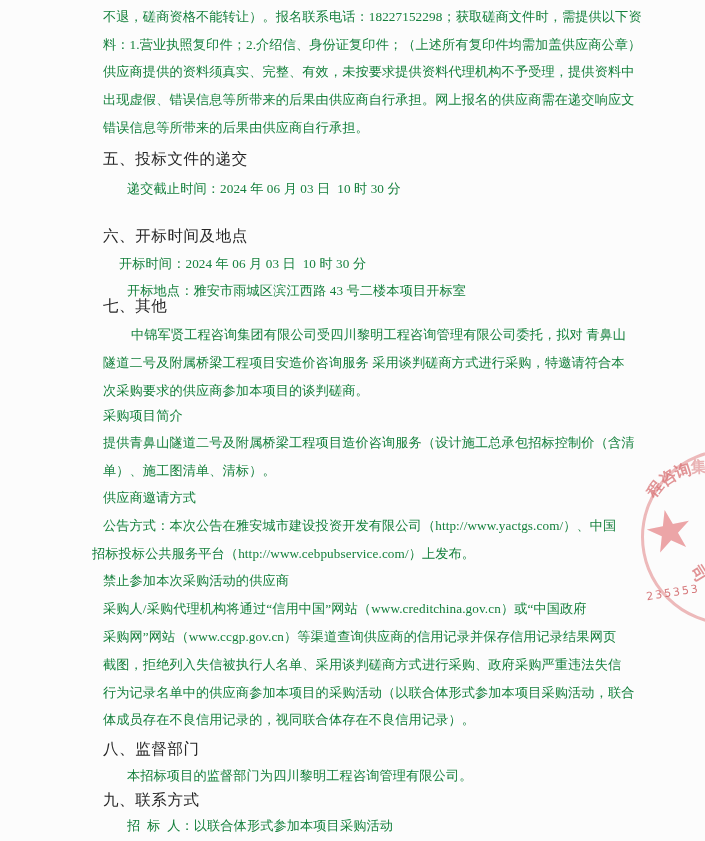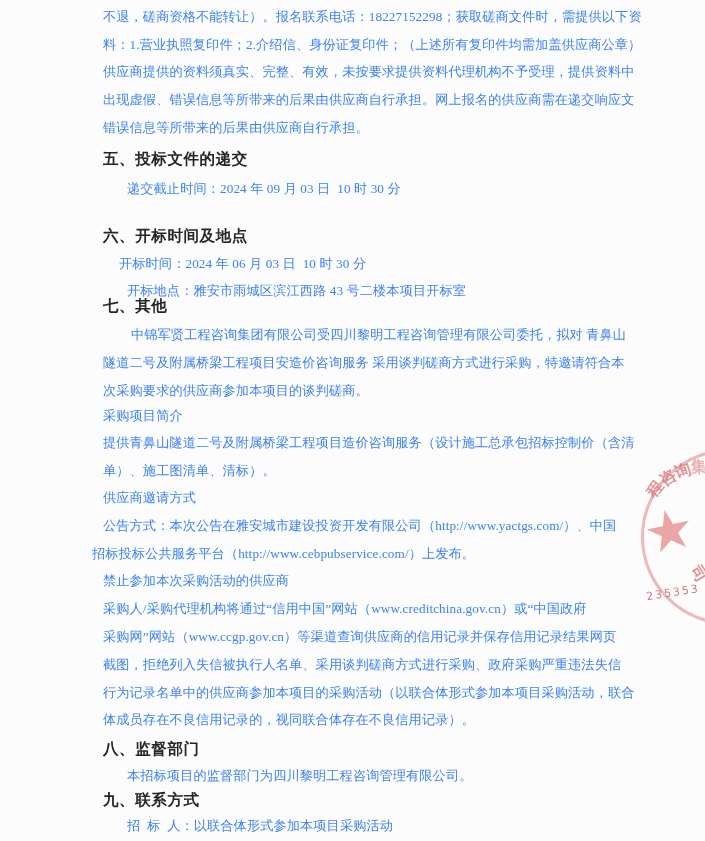--- a/index.html
+++ b/index.html
@@ -8,30 +8,30 @@
     width:705px; height:841px;
     background:#fcfcfc;
     overflow:hidden;
     font-family:"Liberation Serif", serif;
   }
   .line {
     position:absolute;
     white-space:pre;
     font-size:13.2px;
     line-height:16px;
-    color:#3b82f6;
+    color:#15803d;
     letter-spacing:0.1px;
     text-align:right;
   }
   .heading {
     position:absolute;
     white-space:pre;
     font-size:15.5px;
     line-height:18px;
-    font-weight:bold;
+    font-weight:normal;
     color:#262626;
     font-family:"Liberation Sans", sans-serif;
     letter-spacing:0.6px;
   }
   
   .stamp { position:absolute; left:0; top:0; width:705px; height:841px; pointer-events:none; }
   .stamp-circle {
     position:absolute; left:641px; top:449px;
     width:170px; height:170px;
     border:3px solid rgba(222,118,120,0.50);
@@ -72,21 +72,21 @@
 
   <div>
     <div class="line" style="left:103px; top:9px">不退，磋商资格不能转让）。报名联系电话：18227152298；获取磋商文件时，需提供以下资</div>
     <div class="line" style="left:103px; top:37px">料：1.营业执照复印件；2.介绍信、身份证复印件；（上述所有复印件均需加盖供应商公章）</div>
     <div class="line" style="left:103px; top:64px">供应商提供的资料须真实、完整、有效，未按要求提供资料代理机构不予受理，提供资料中</div>
     <div class="line" style="left:103px; top:92px">出现虚假、错误信息等所带来的后果由供应商自行承担。网上报名的供应商需在递交响应文</div>
     <div class="line" style="left:103px; top:120px">错误信息等所带来的后果由供应商自行承担。</div>
   </div>
 
   <div class="heading" style="left:103px; top:150px">五、投标文件的递交</div>
-  <div class="line" style="left:127px; top:181px">递交截止时间：2024 年 09 月 03 日  10 时 30 分</div>
+  <div class="line" style="left:127px; top:181px">递交截止时间：2024 年 06 月 03 日  10 时 30 分</div>
 
   <div class="heading" style="left:103px; top:227px">六、开标时间及地点</div>
   <div class="line" style="left:119px; top:256px">开标时间：2024 年 06 月 03 日  10 时 30 分</div>
   <div class="line" style="left:127px; top:283px">开标地点：雅安市雨城区滨江西路 43 号二楼本项目开标室</div>
 
   <div class="heading" style="left:103px; top:297px">七、其他</div>
   <div>
     <div class="line" style="left:131px; top:327px">中锦军贤工程咨询集团有限公司受四川黎明工程咨询管理有限公司委托，拟对 青鼻山</div>
     <div class="line" style="left:103px; top:355px">隧道二号及附属桥梁工程项目安造价咨询服务 采用谈判磋商方式进行采购，特邀请符合本</div>
     <div class="line" style="left:103px; top:383px">次采购要求的供应商参加本项目的谈判磋商。</div>

